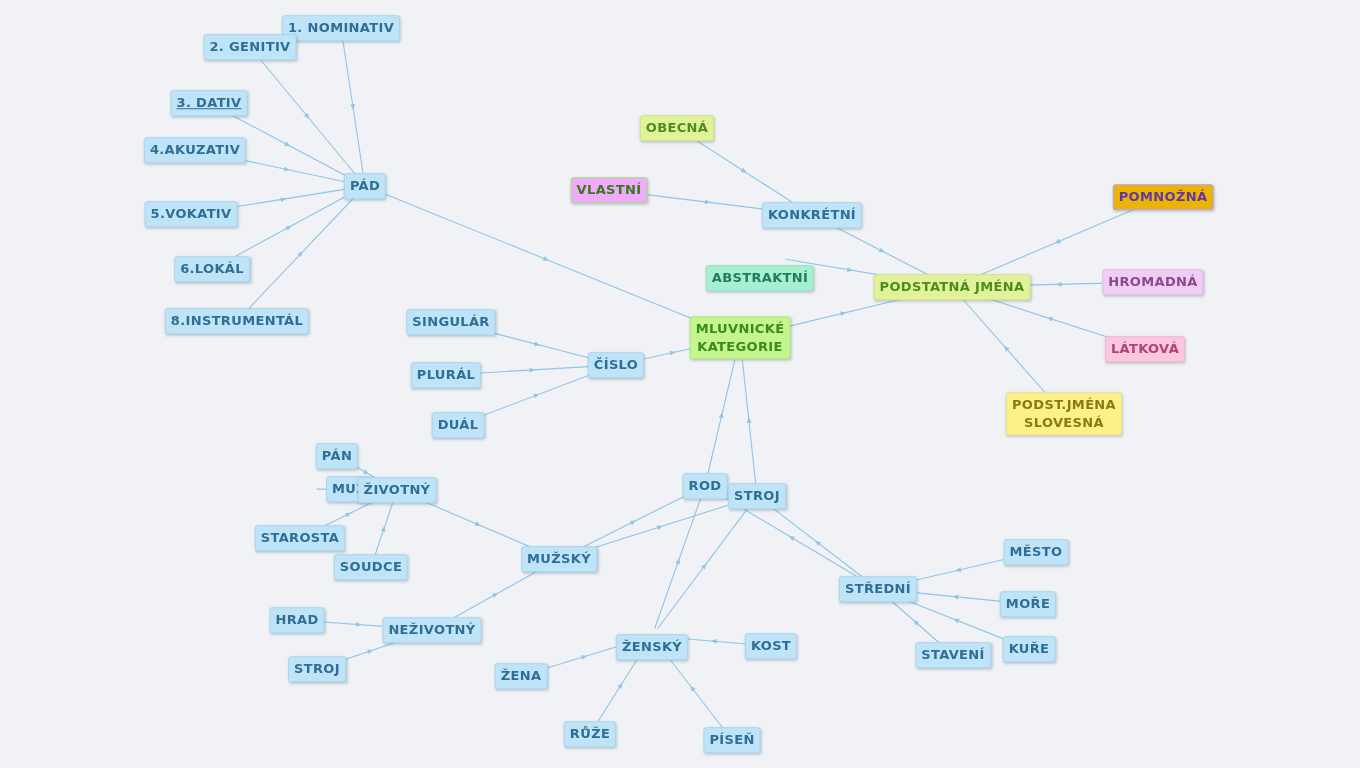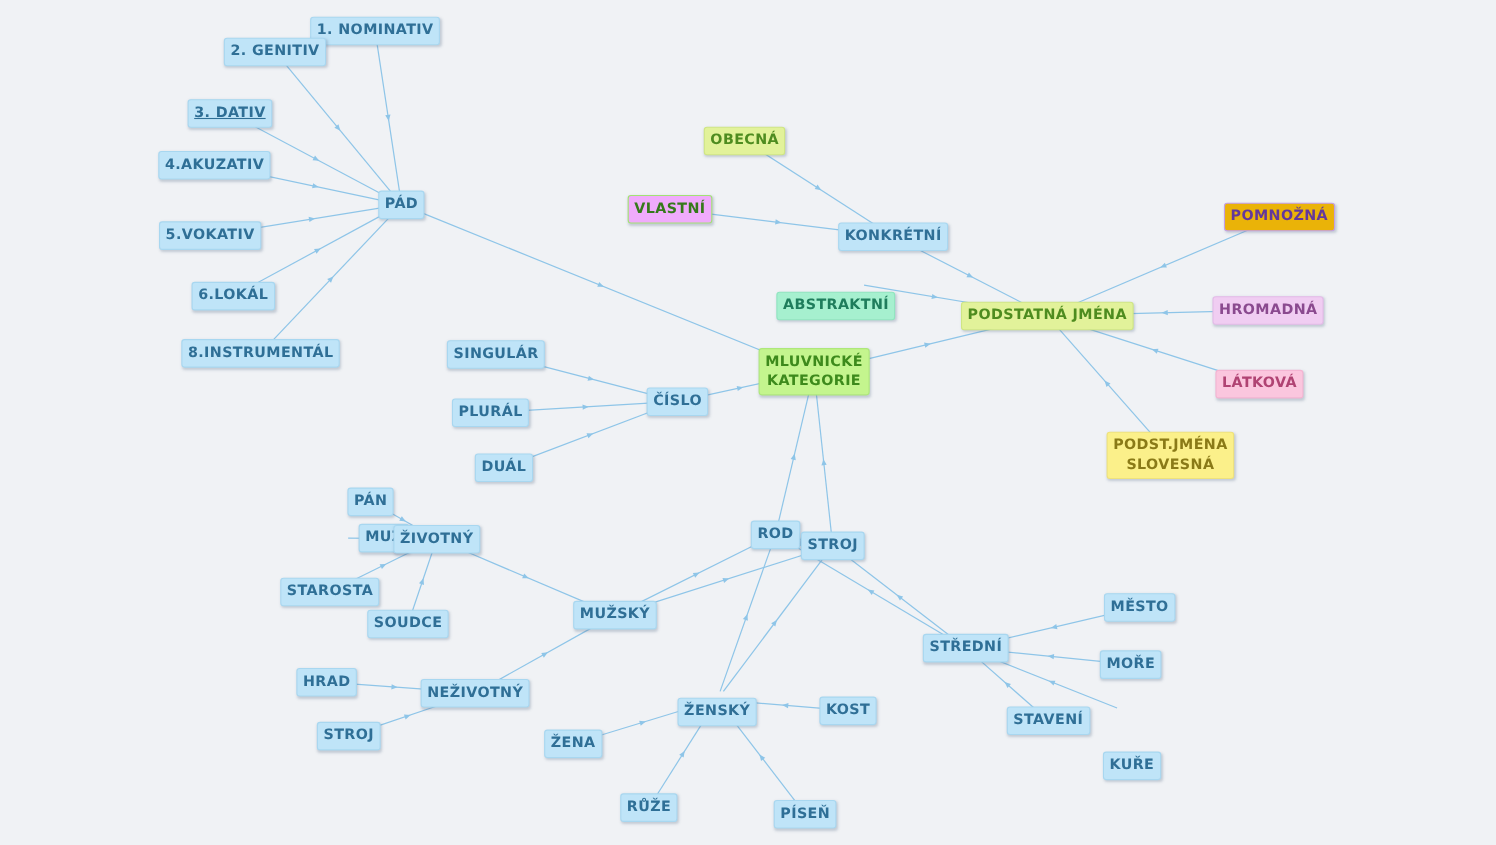--- a/index.html
+++ b/index.html
@@ -283,17 +283,17 @@
       <div class="node n-blue" style="left: 317px; top: 669px; min-width: 28px; min-height: 14px;">STROJ</div>
       <div class="node n-blue" style="left: 432px; top: 630px; min-width: 50px; min-height: 15px;">NEŽIVOTNÝ</div>
       <div class="node n-blue" style="left: 559px; top: 559px; min-width: 36px; min-height: 15px;">MUŽSKÝ</div>
       <div class="node n-blue" style="left: 521px; top: 676px; min-width: 26px; min-height: 14px;">ŽENA</div>
       <div class="node n-blue" style="left: 590px; top: 734px; min-width: 25px; min-height: 14px;">RŮŽE</div>
       <div class="node n-blue" style="left: 732px; top: 740px; min-width: 27px; min-height: 14px;">PÍSEŇ</div>
       <div class="node n-blue" style="left: 771px; top: 646px; min-width: 25px; min-height: 14px;">KOST</div>
       <div class="node n-blue" style="left: 652px; top: 636px; min-width: 35px; min-height: 15px; margin-top: 11px;">ŽENSKÝ</div>
       <div class="node n-blue" style="left: 1036px; top: 552px; min-width: 33px; min-height: 14px;">MĚSTO</div>
       <div class="node n-blue" style="left: 1028px; top: 604px; min-width: 28px; min-height: 14px;">MOŘE</div>
-      <div class="node n-blue" style="left: 1029px; top: 649px; min-width: 27px; min-height: 14px; margin-top: 47px;">KUŘE</div>
+      <div class="node n-blue" style="left: 1029px; top: 649px; min-width: 27px; min-height: 14px;">KUŘE</div>
       <div class="node n-blue" style="left: 953px; top: 655px; min-width: 38px; min-height: 15px;">STAVENÍ</div>
       <div class="node n-blue" style="left: 878px; top: 589px; min-width: 38px; min-height: 15px;">STŘEDNÍ</div>
     </div>
 </div>
 
 </body></html>

